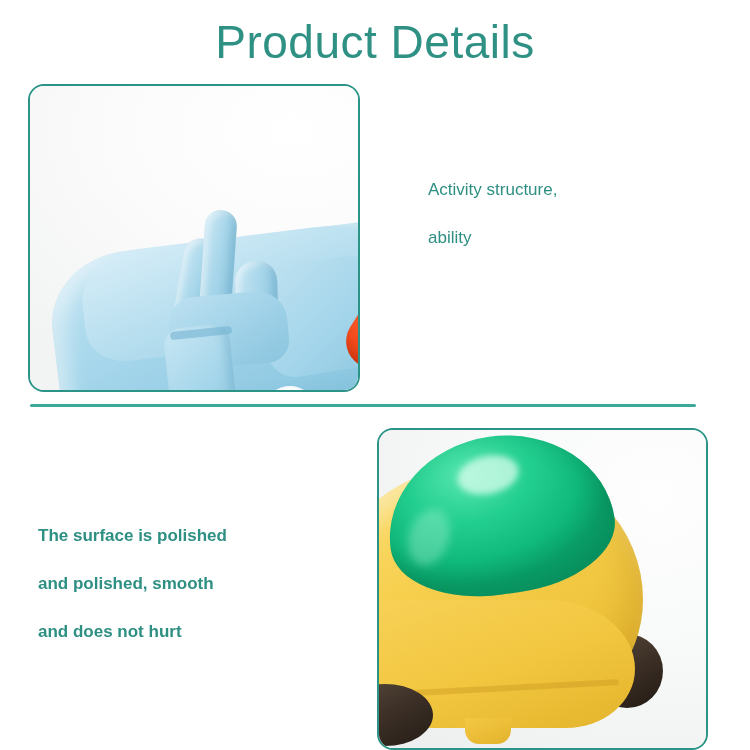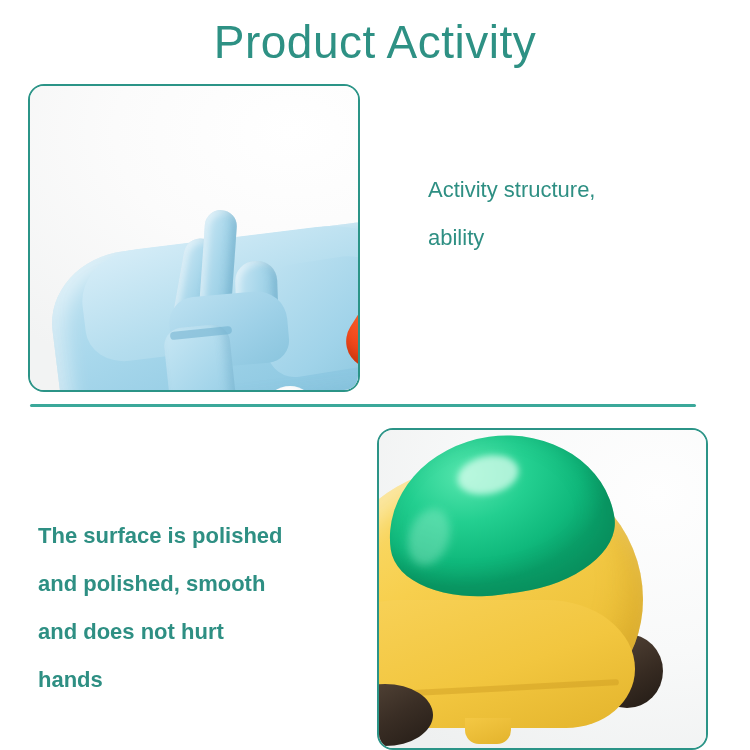--- a/index.html
+++ b/index.html
@@ -253,21 +253,21 @@
     left: 86px; top: 288px;
     width: 46px; height: 26px;
     background: linear-gradient(160deg, #f4c844 0%, #e3b32c 100%);
     border-radius: 0 0 14px 14px;
   }
 
   
   .caption {
     position: absolute;
     color: #2e8f83;
-    font-size: 22px;
+    font-size: 17px;
     line-height: 48px;
     font-weight: 400;
   }
   #caption-top {
     left: 428px;
     top: 166px;
     width: 270px;
   }
   #caption-bottom {
     left: 38px;
@@ -284,21 +284,21 @@
     top: 404px;
     width: 666px;
     height: 3px;
     background: #3ba89a;
     border-radius: 2px;
   }
 </style>
 </head>
 <body>
 
-<div class="page-title">Product Activity</div>
+<div class="page-title">Product Details</div>
 
 <div class="photo-frame" id="frame-top">
   <div class="photo-inner">
     <div class="bg-soft"></div>
 
     <div class="blue-body"></div>
     <div class="blue-deck"></div>
     <div class="blue-nose"></div>
 
     <div class="orange-cone"></div>
@@ -319,21 +319,20 @@
   <span class="cline">Activity structure,</span>
   <span class="cline">ability</span>
 </div>
 
 <div class="divider"></div>
 
 <div class="caption" id="caption-bottom">
   <span class="cline">The surface is polished</span>
   <span class="cline">and polished, smooth</span>
   <span class="cline">and does not hurt</span>
-  <span class="cline">hands</span>
 </div>
 
 <div class="photo-frame" id="frame-bottom">
   <div class="photo-inner">
     <div class="bg-soft-2"></div>
 
     <div class="wheel-dark" id="wheel-y-2"></div>
     <div class="yellow-body"></div>
     <div class="yellow-skirt"></div>
     <div class="yellow-seam"></div>

